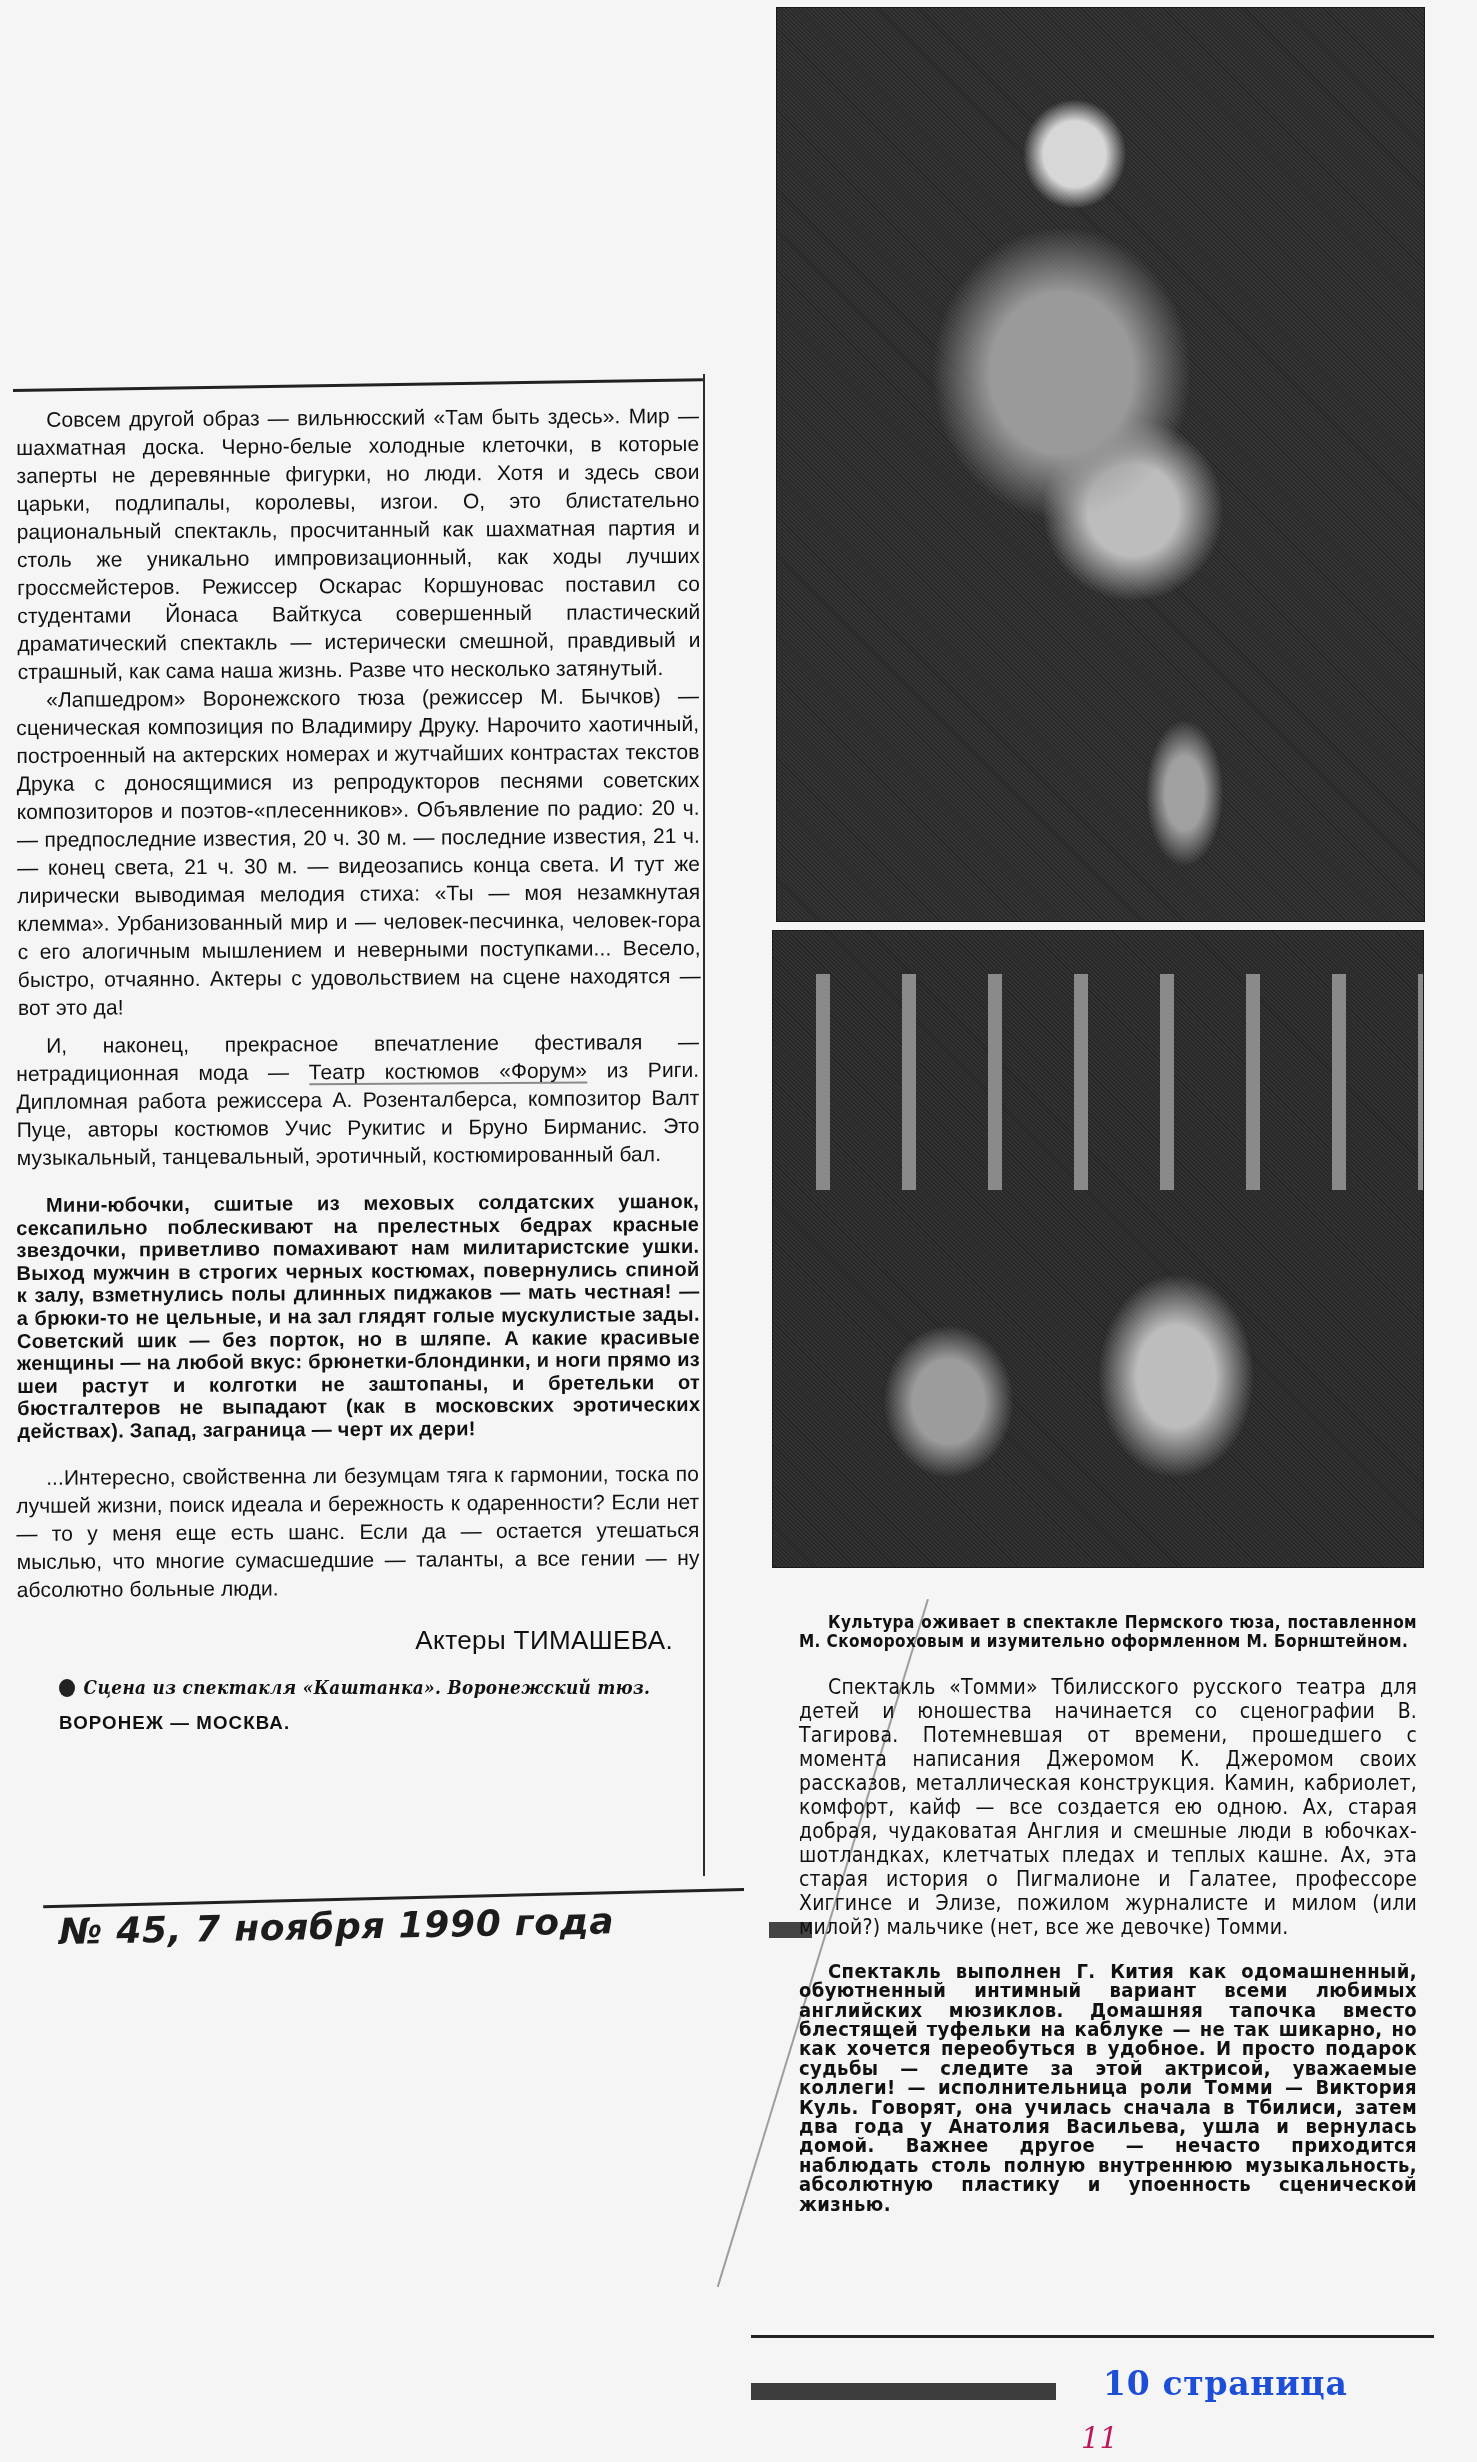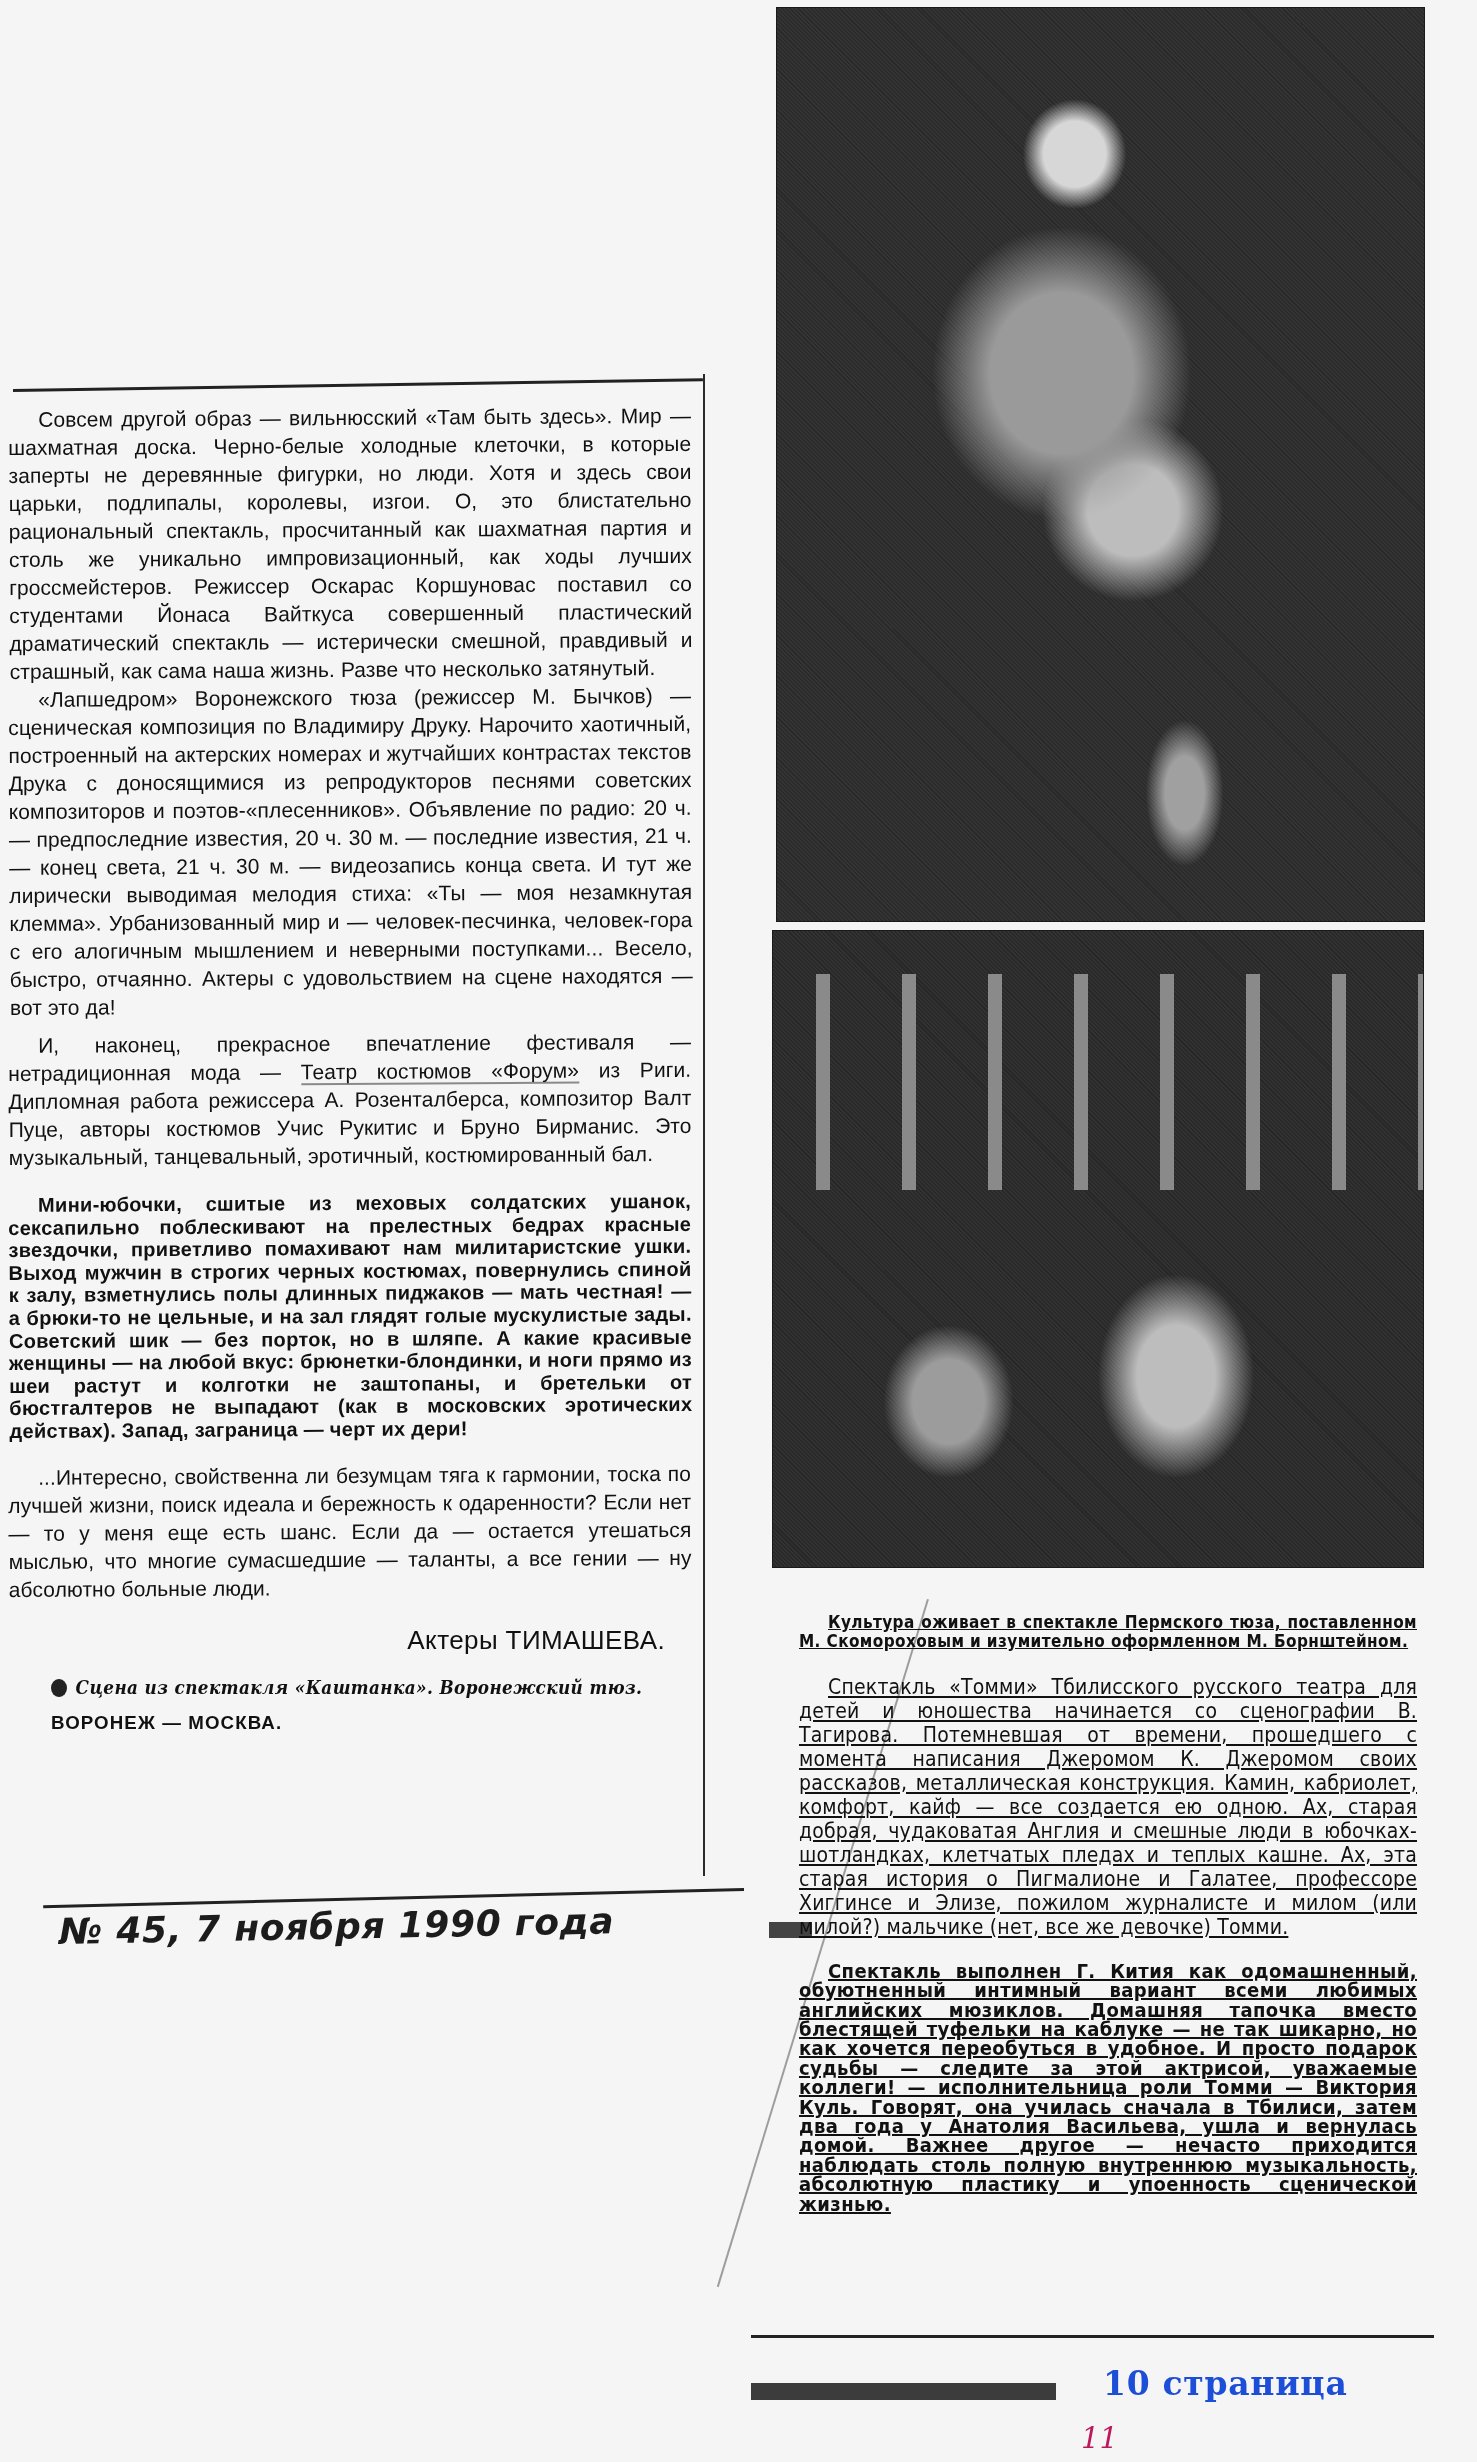--- a/index.html
+++ b/index.html
@@ -12,21 +12,21 @@
       color: #111;
     }
     .abs { position: absolute; }
 
     
     #left-top-rule {
       left: 13px; top: 389px; width: 690px; height: 2.9px; background: #222;
       transform: rotate(-0.9deg); transform-origin: left center;
     }
     #left-col {
-      left: 8px; top: 406px; width: 683px;
+      left: 16px; top: 406px; width: 683px;
       font-family: "Liberation Sans Narrow", "Liberation Sans", sans-serif;
       font-stretch: condensed;
     }
     .p {
       font-size: 21px; line-height: 28px; margin: 0;
       text-align: justify; text-indent: 30px;
       letter-spacing: 0.1px;
       transform: rotate(-0.35deg); transform-origin: left top;
     }
     .p.bold {
@@ -91,21 +91,21 @@
         radial-gradient(ellipse 10% 12% at 27% 74%, #9c9c9c 0 55%, transparent 100%),
         radial-gradient(ellipse 12% 16% at 62% 70%, #bdbdbd 0 50%, transparent 100%),
         repeating-linear-gradient(90deg, transparent 0 43px, #8a8a8a 43px 57px, transparent 57px 86px) 0 43px / 100% 216px no-repeat,
         repeating-linear-gradient(45deg, #333 0 1.4px, #282828 1.4px 2.9px);
     }
 
     
     #right-col { left: 799px; top: 1613px; width: 618px; }
     .rp {
       margin: 0; text-align: justify; text-indent: 29px;
-      font-size: 21px; line-height: 24px; letter-spacing: 0.2px; text-decoration: underline;
+      font-size: 21px; line-height: 24px; letter-spacing: 0.2px;
     }
     .rp.caption { font-weight: bold; font-size: 17px; line-height: 19.4px; letter-spacing: 0.4px; }
     .rp.bold { font-weight: bold; font-size: 20px; line-height: 19.4px; letter-spacing: 0.4px; }
     .rgap { height: 23px; }
 
     #pen-stroke {
       left: 927px; top: 1599px; width: 2.2px; height: 719px; background: #777;
       transform: rotate(17deg); transform-origin: top left; opacity: 0.7;
     }
 

